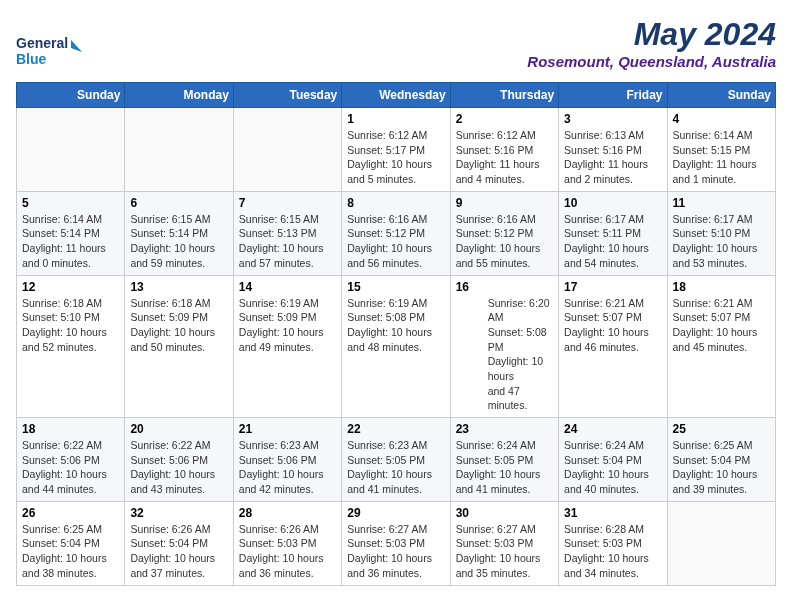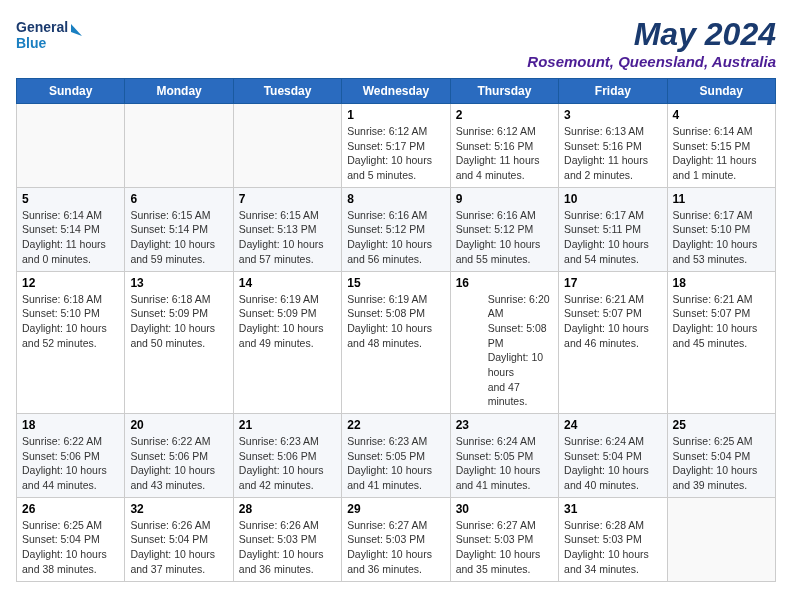--- a/index.html
+++ b/index.html
@@ -13,20 +13,21 @@
     .header {
       display: flex;
       justify-content: space-between;
       align-items: flex-start;
       margin-bottom: 8px;
     }
     .logo {
       display: flex;
       align-items: flex-end;
       gap: 4px;
+      margin-top: 16px;
     }
     .title-block {
       text-align: right;
       font-style: italic;
     }
     .month-year {
       font-size: 32px;
       font-weight: bold;
       color: #1a3a6e;
     }
@@ -36,22 +37,22 @@
       font-weight: bold;
     }
     .calendar {
       width: 100%;
       border-collapse: collapse;
       font-size: 11px;
     }
     .calendar th {
       background: #2a6bbf;
       color: #fff;
-      padding: 5px 17px;
-      text-align: center;
+      padding: 5px 4px;
+      text-align: right;
       font-size: 12px;
       font-weight: bold;
       border: 1px solid #1a5aa0;
     }
     .calendar td {
       border: 1px solid #ccc;
       vertical-align: top;
       padding: 4px 5px;
       width: 108px;
       min-height: 80px;

